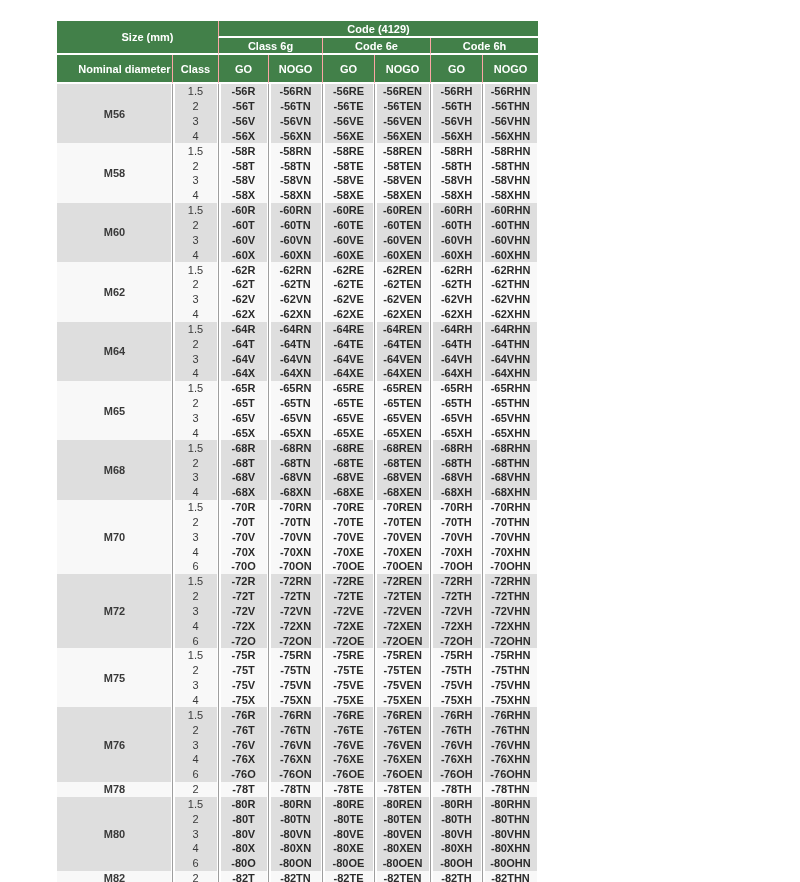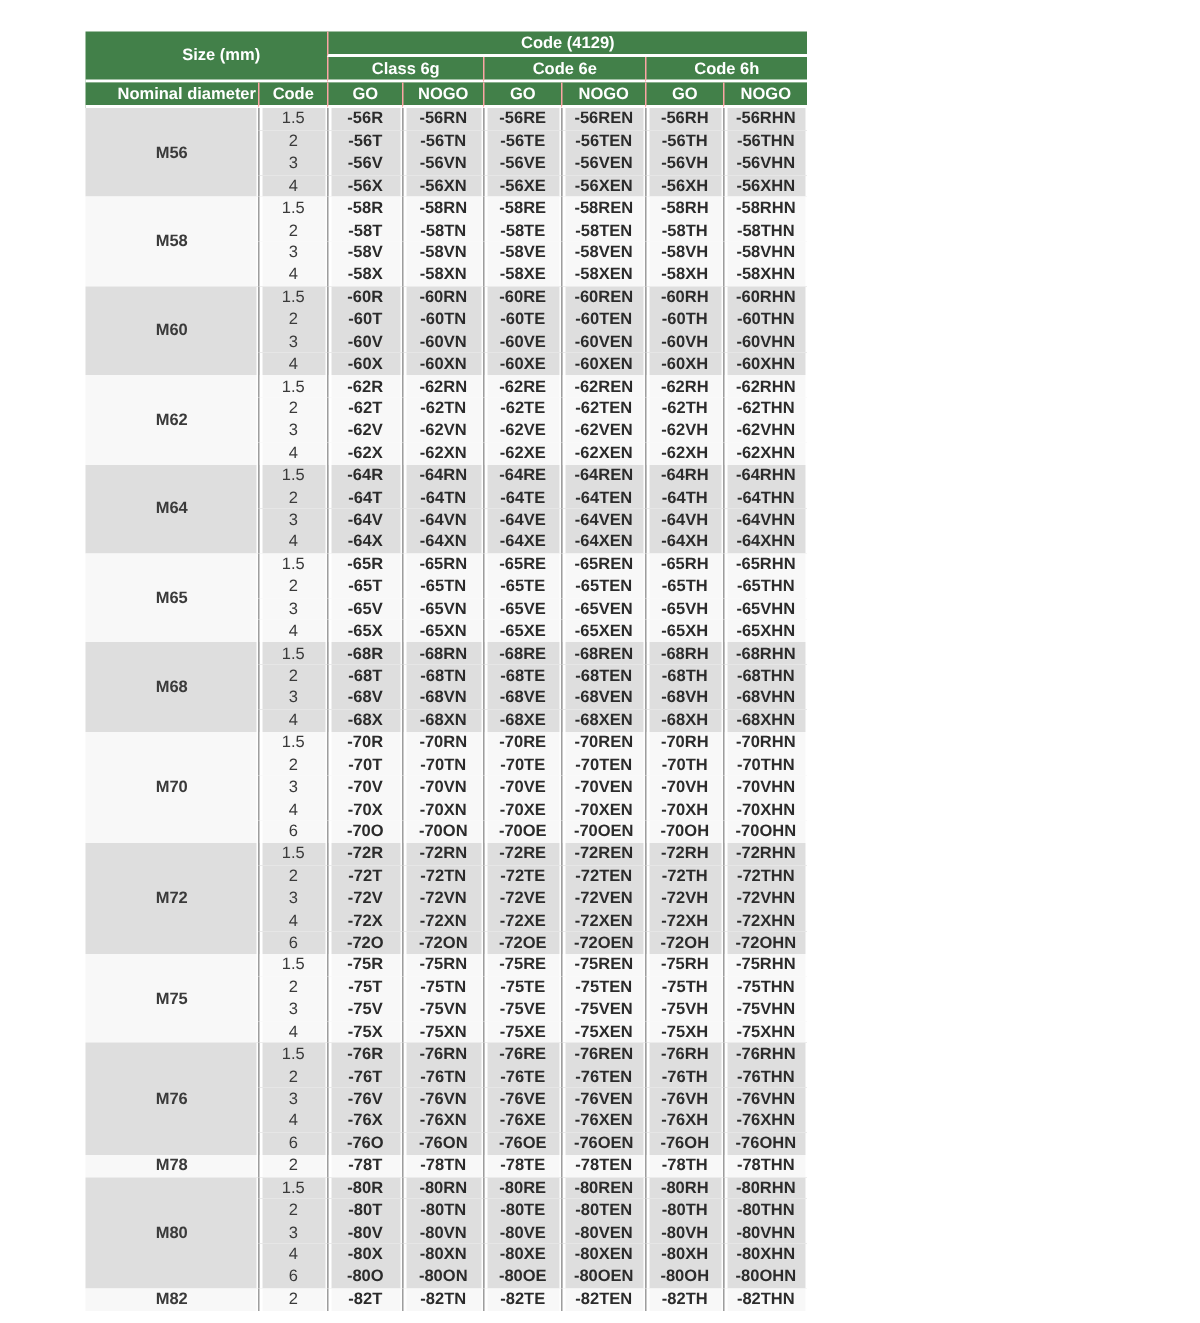--- a/index.html
+++ b/index.html
@@ -37,21 +37,21 @@
     background: var(--green, #428049);
     color: #ffffff;
     font-size: 11px;
     font-weight: bold;
     border-bottom: 2px solid #ffffff;
     border-left: 1px solid #fca5a5;
   }
   th.first { border-left: none; padding-left: 20px; }
   tr.hrow1 th { height: 17px; }
   tr.hrow2 th { height: 17px; }
-  tr.hrow3 th { height: 17px; }
+  tr.hrow3 th { height: 29px; }
   td {
     font-size: 11px;
     height: 14.85px;
     color: #333333;
     border-left: 1px solid var(--grid, #9e9e9e);
     box-shadow: inset 2px 0 0 #ffffff, inset -1px 0 0 #ffffff;
   }
   td.diam {
     border-left: none;
     box-shadow: inset -1px 0 0 #ffffff;
@@ -86,21 +86,21 @@
         <th class="first" rowspan="2" colspan="2">Size (mm)</th>
         <th colspan="6">Code (4129)</th>
       </tr>
       <tr class="hrow2">
         <th colspan="2">Class 6g</th>
         <th colspan="2">Code 6e</th>
         <th colspan="2">Code 6h</th>
       </tr>
       <tr class="hrow3">
         <th class="first">Nominal diameter</th>
-        <th>Code</th>
+        <th>Class</th>
         <th>GO</th>
         <th>NOGO</th>
         <th>GO</th>
         <th>NOGO</th>
         <th>GO</th>
         <th>NOGO</th>
       </tr>
     </thead>
     <tbody>
         <tr class="g-gray">

